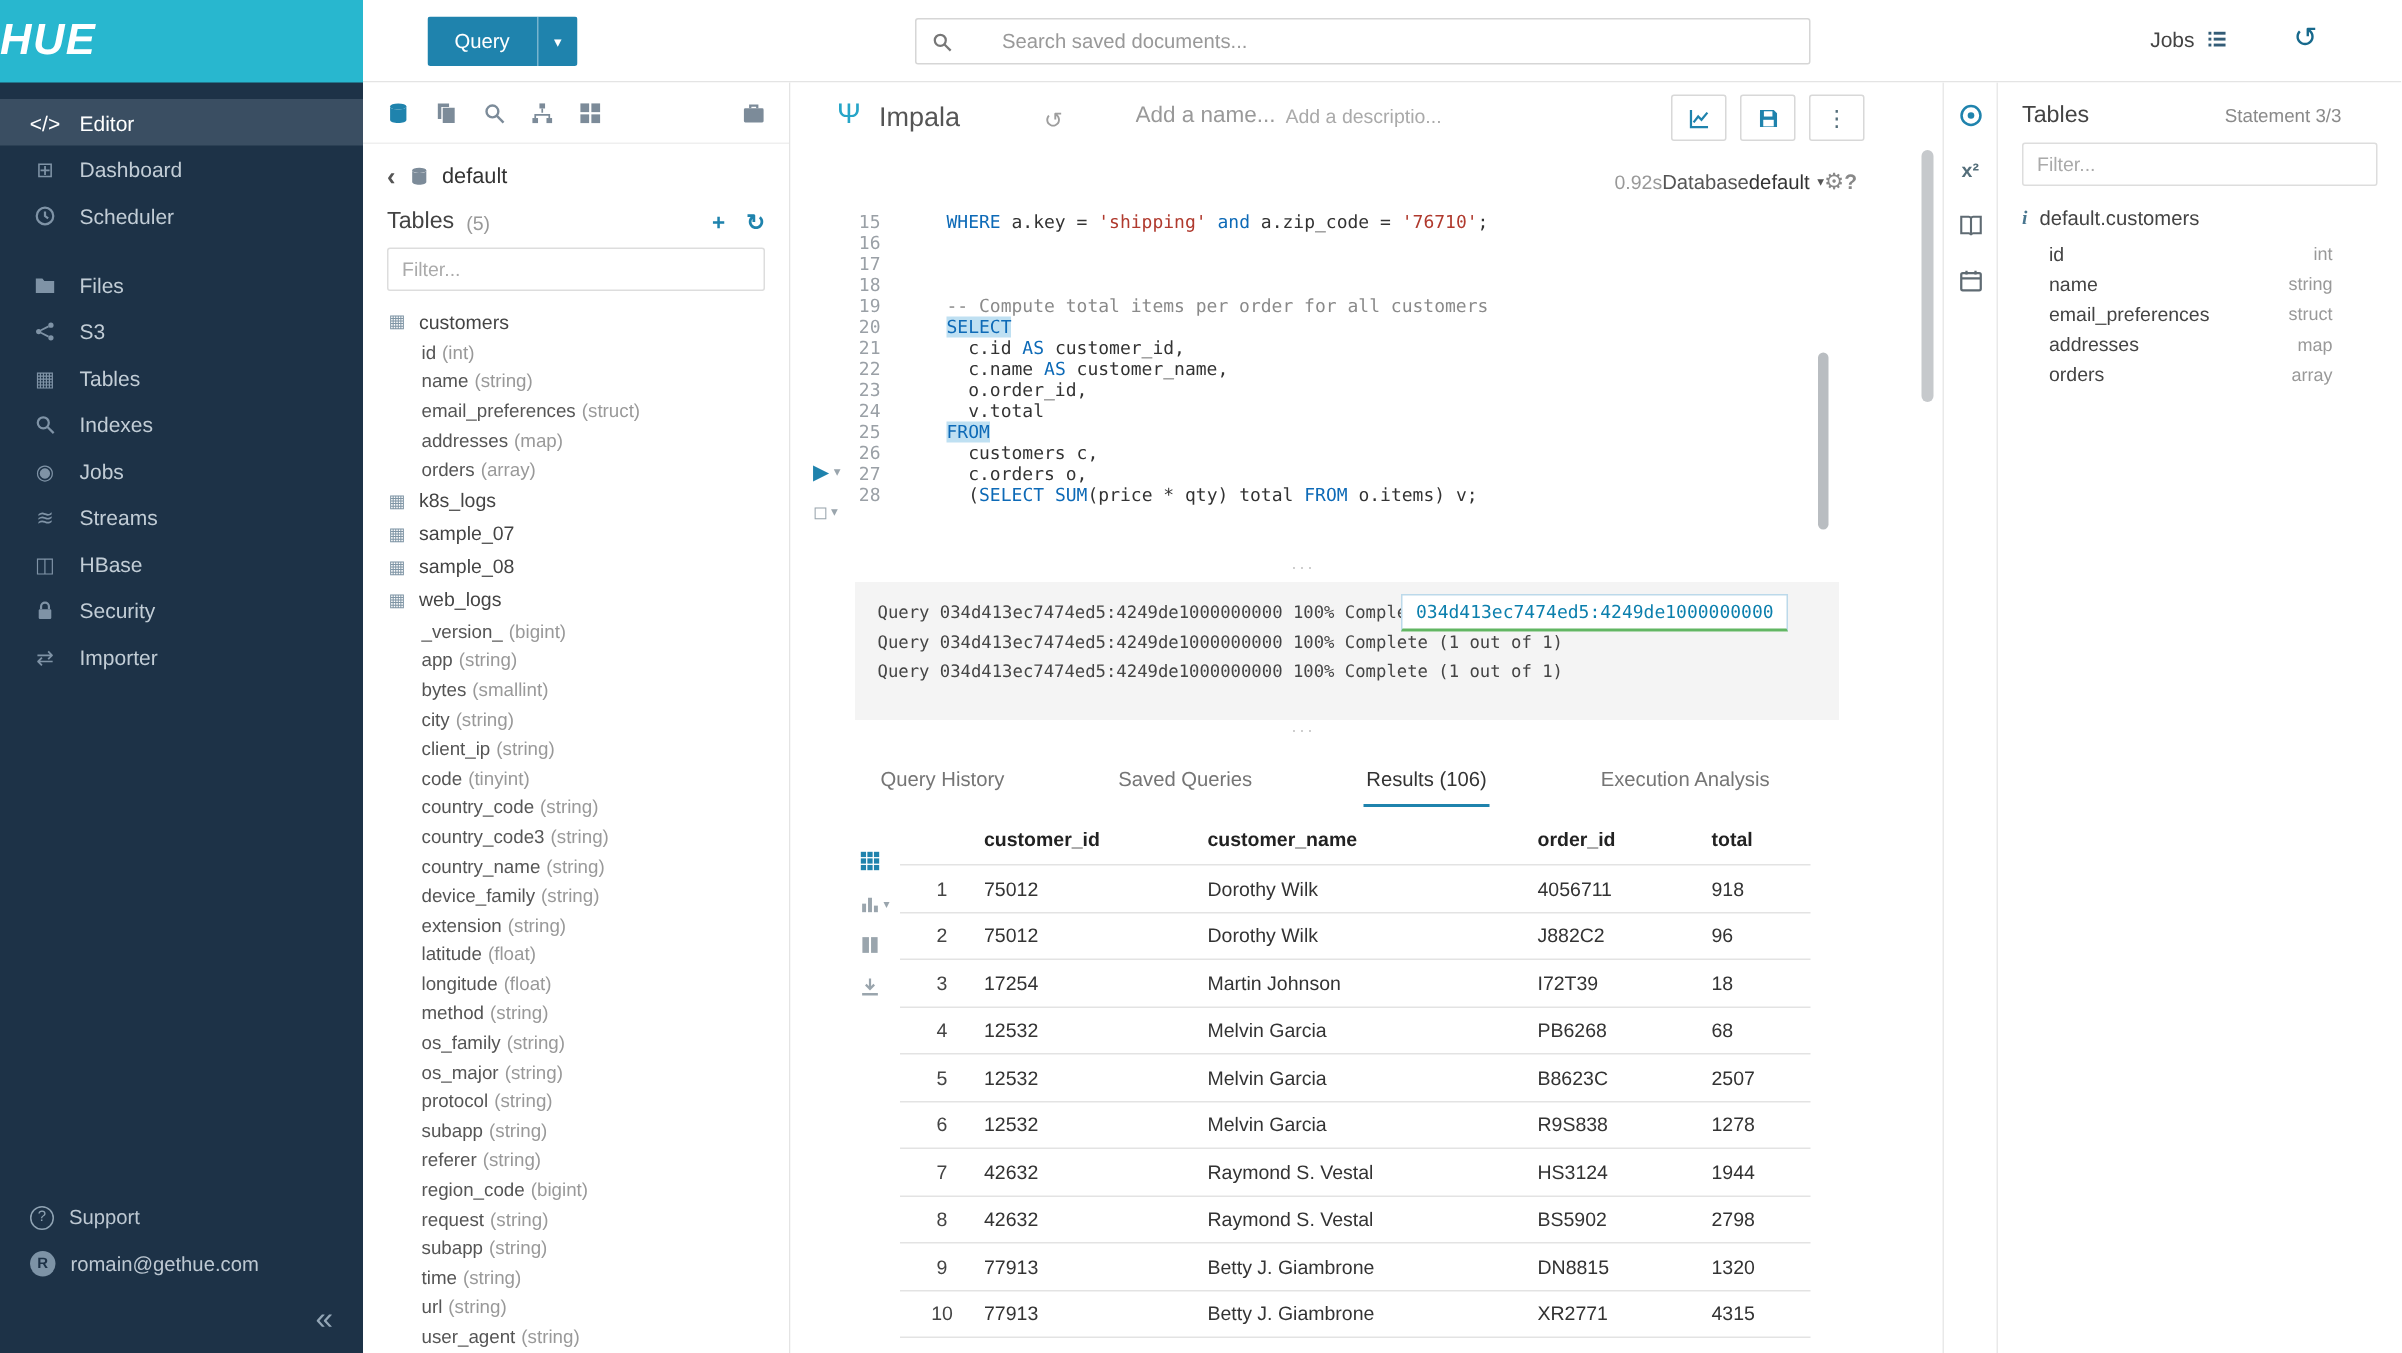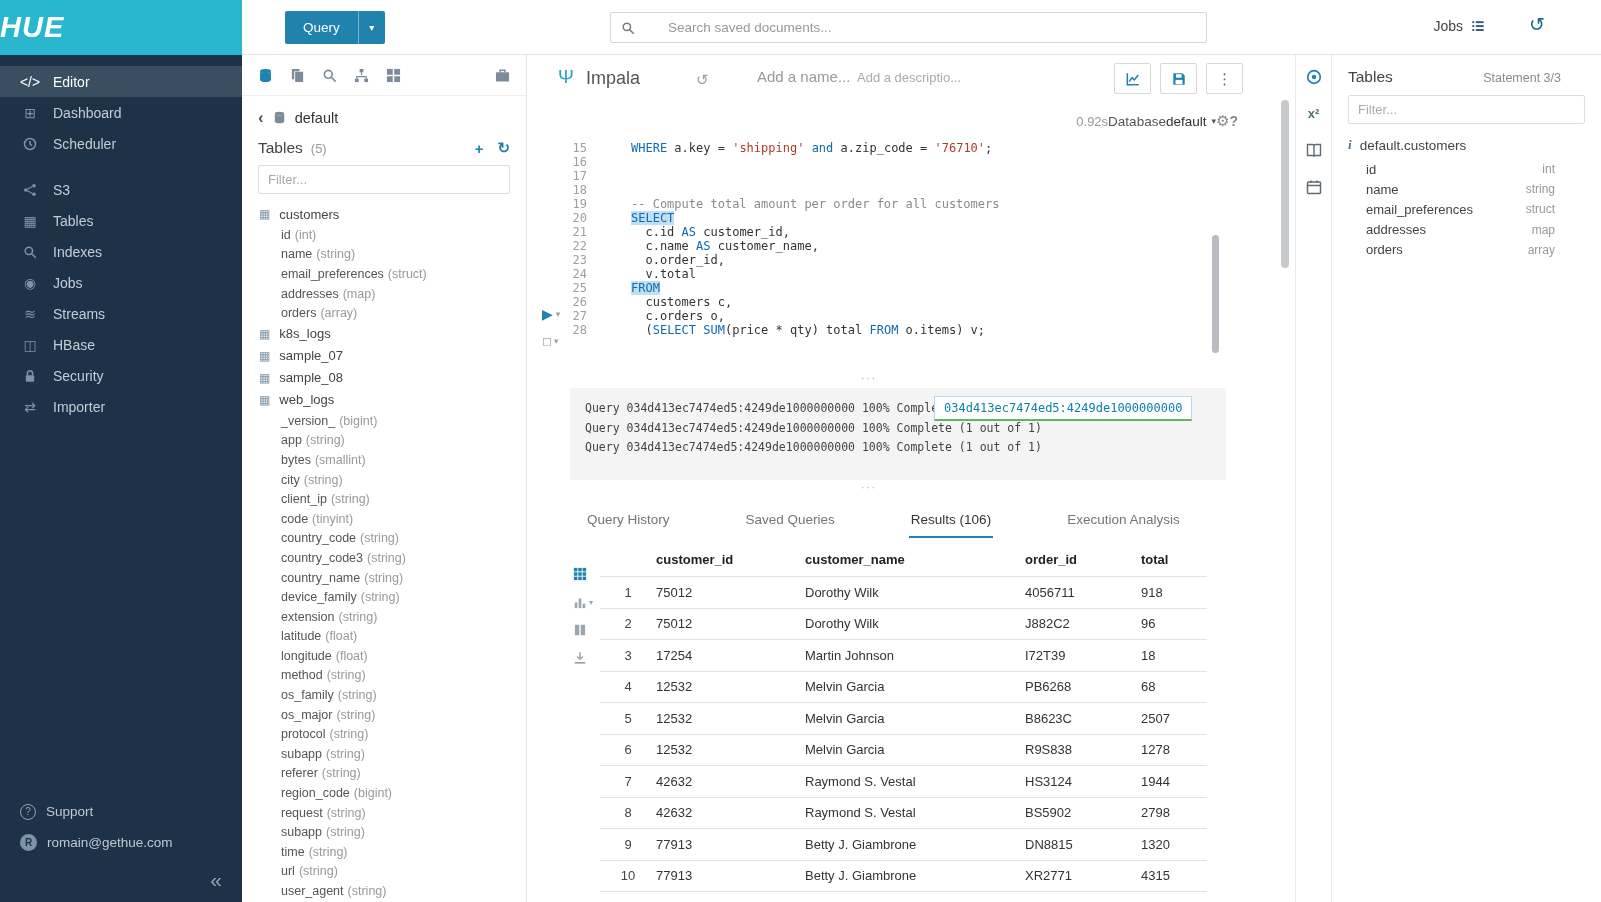--- a/index.html
+++ b/index.html
@@ -169,20 +169,28 @@
           <span>Dashboard</span>
         </div>
         <div class="nav-item gap">
           <span class="nav-ic">
             <svg viewBox="0 0 16 16" width="1em" height="1em" fill="none" stroke="currentColor" stroke-width="1.7">
               <circle cx="8" cy="8" r="6.3"></circle>
               <path d="M8 4.6V8l2.4 1.9"></path>
             </svg>
           </span>
           <span>Scheduler</span>
+        </div>
+        <div class="nav-item">
+          <span class="nav-ic">
+            <svg viewBox="0 0 16 16" width="1em" height="1em" fill="currentColor">
+              <path d="M1 3h5l1.5 2H15v9H1z"></path>
+            </svg>
+          </span>
+          <span>Files</span>
         </div>
         <div class="nav-item">
           <span class="nav-ic">
             <svg viewBox="0 0 16 16" width="1em" height="1em" fill="currentColor">
               <circle cx="3.2" cy="8" r="2"></circle>
               <circle cx="12.5" cy="3.2" r="2"></circle>
               <circle cx="12.5" cy="12.8" r="2"></circle>
               <path d="M4.9 7.1l5.8-3M4.9 8.9l5.8 3" stroke="currentColor" stroke-width="1.3"></path>
             </svg>
           </span>
@@ -529,21 +537,21 @@
           <div>25</div>
           <div>26</div>
           <div>27</div>
           <div>28</div>
         </div>
       <div class="codecol" id="codecol">
           <div class="code-line"><span class="tk-k">WHERE</span><span class="tk-t"> a.key = </span><span class="tk-s">'shipping'</span><span class="tk-t"> </span><span class="tk-k">and</span><span class="tk-t"> a.zip_code = </span><span class="tk-s">'76710'</span><span class="tk-t">;</span></div>
           <div class="code-line"></div>
           <div class="code-line"></div>
           <div class="code-line"></div>
-          <div class="code-line"><span class="tk-c">-- Compute total amount per order for all customers</span></div>
+          <div class="code-line"><span class="tk-c">-- Compute total items per order for all customers</span></div>
           <div class="code-line"><span class="tk-kh">SELECT</span></div>
           <div class="code-line"><span class="tk-t">  c.id </span><span class="tk-k">AS</span><span class="tk-t"> customer_id,</span></div>
           <div class="code-line"><span class="tk-t">  c.name </span><span class="tk-k">AS</span><span class="tk-t"> customer_name,</span></div>
           <div class="code-line"><span class="tk-t">  o.order_id,</span></div>
           <div class="code-line"><span class="tk-t">  v.total</span></div>
           <div class="code-line"><span class="tk-kh">FROM</span></div>
           <div class="code-line"><span class="tk-t">  customers c,</span></div>
           <div class="code-line"><span class="tk-t">  c.orders o,</span></div>
           <div class="code-line"><span class="tk-t">  (</span><span class="tk-k">SELECT</span><span class="tk-t"> </span><span class="tk-k">SUM</span><span class="tk-t">(price * qty) total </span><span class="tk-k">FROM</span><span class="tk-t"> o.items) v;</span></div>
         </div>

